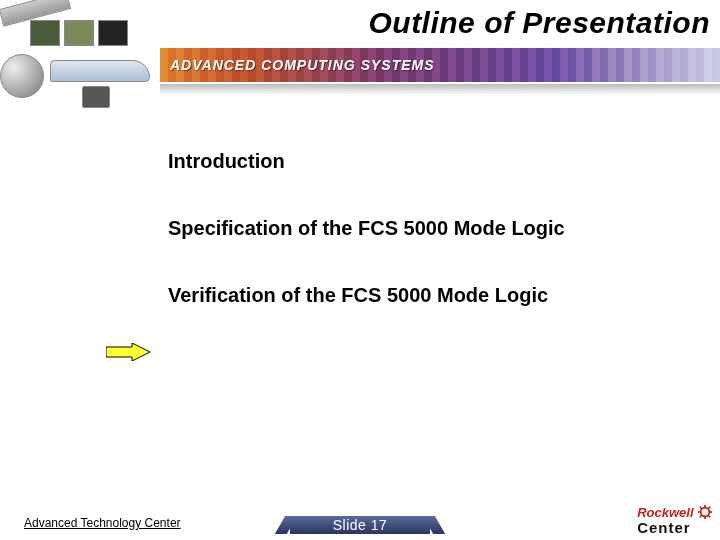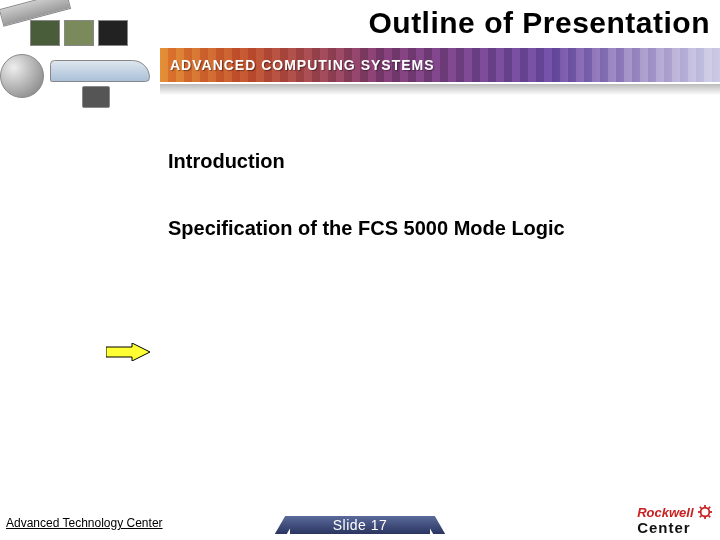--- a/index.html
+++ b/index.html
@@ -7,20 +7,21 @@
   body {
     font-family: Arial, Helvetica, sans-serif;
     background: #ffffff;
     position: relative;
     overflow: hidden;
   }
   .header-region {
     position: relative;
     width: 720px;
     height: 110px;
+    font-style: italic;
   }
   .title {
     position: absolute;
     top: 6px;
     right: 10px;
     font-size: 30px;
     font-weight: bold;
     color: #000;
     letter-spacing: 0.5px;
   }
@@ -96,21 +97,21 @@
     bottom: 0;
     left: 0;
     width: 720px;
     height: 34px;
     display: flex;
     align-items: center;
   }
   .footer-left {
     font-size: 12px;
     color: #000;
-    margin-left: 6px;
+    margin-left: 24px;
     text-decoration: underline;
   }
   .footer-center {
     position: absolute;
     left: 50%;
     transform: translateX(-50%);
     bottom: 6px;
     width: 140px;
     height: 18px;
     background: linear-gradient(#5a6a9a,#2a3560);
@@ -162,20 +163,21 @@
 
 <div class="arrow">
   <svg width="44" height="18">
     <polygon points="0,4 26,4 26,0 44,9 26,18 26,14 0,14" fill="#ffff33" stroke="#000" stroke-width="1"></polygon>
   </svg>
 </div>
 
 <div class="content">
   <div class="item">Introduction</div>
   <div class="item">Specification of the FCS 5000 Mode Logic</div>
+  <div class="item">Verification of the FCS 5000 Mode Logic</div>
 </div>
 
 <div class="footer">
   <div class="footer-left">Advanced Technology Center</div>
   <div class="footer-center">
     <span>Slide 17</span>
   </div>
   <div class="logo">
     <span class="rockwell">Rockwell</span>
     <span class="gear">

